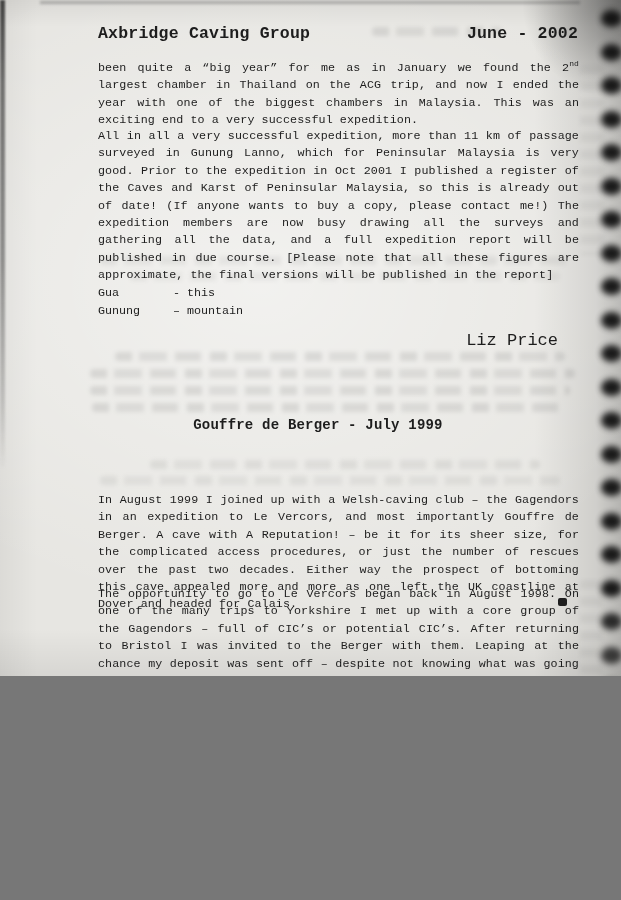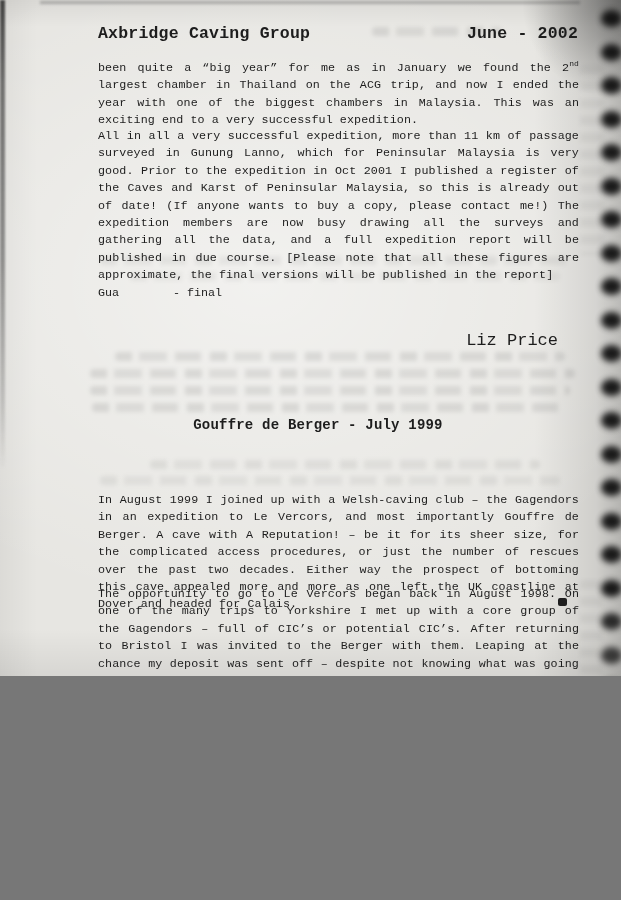--- a/index.html
+++ b/index.html
@@ -133,21 +133,25 @@
     <span>Axbridge Caving Group</span>
     <span>June - 2002</span>
   </div>
 
   <p class="body-text p1">been quite a “big year” for me as in January we found the 2<sup>nd</sup> largest chamber in Thailand on the ACG trip, and now I ended the year with one of the biggest chambers in Malaysia. This was an exciting end to a very successful expedition.</p>
   <p class="body-text p2">All in all a very successful expedition, more than 11 km of passage surveyed in Gunung Lanno, which for Peninsular Malaysia is very good. Prior to the expedition in Oct 2001 I published a register of the Caves and Karst of Peninsular Malaysia, so this is already out of date! (If anyone wants to buy a copy, please contact me!) The expedition members are now busy drawing all the surveys and gathering all the data, and a full expedition report will be published in due course. [Please note that all these figures are approximate, the final versions will be published in the report]</p>
 
   <div class="glossary">
     <div class="row">
       <span class="term">Gua</span>
-      <span class="def">- final</span>
+      <span class="def">- this</span>
+    </div>
+    <div class="row">
+      <span class="term">Gunung</span>
+      <span class="def">– mountain</span>
     </div>
   </div>
 
   <div class="byline">Liz Price</div>
 
   <h1 class="title">Gouffre de Berger - July 1999</h1>
   <p class="body-text p4">In August 1999 I joined up with a Welsh-caving club – the Gagendors in an expedition to Le Vercors, and most importantly Gouffre de Berger. A cave with A Reputation! – be it for its sheer size, for the complicated access procedures, or just the number of rescues over the past two decades. Either way the prospect of bottoming this cave appealed more and more as one left the UK coastline at Dover and headed for Calais.</p>
   <p class="body-text p5">The opportunity to go to Le Vercors began back in August 1998. On one of the many trips to Yorkshire I met up with a core group of the Gagendors – full of CIC’s or potential CIC’s. After returning to Bristol I was invited to the Berger with them. Leaping at the chance my deposit was sent off – despite not knowing what was going on the following year. I would be finishing University going on an expedition to Madagascar and finding a job. In the proceeding months I met many members of the Gagendors, but in the one weekend trip to Yorkshire to organise everything and meet everyone who was going – many of which I hadn’t met – I was off to Madagascar so couldn’t attend. But I think I got the better end of the deal ;-).</p>
 
   <div class="page-number">18</div>

